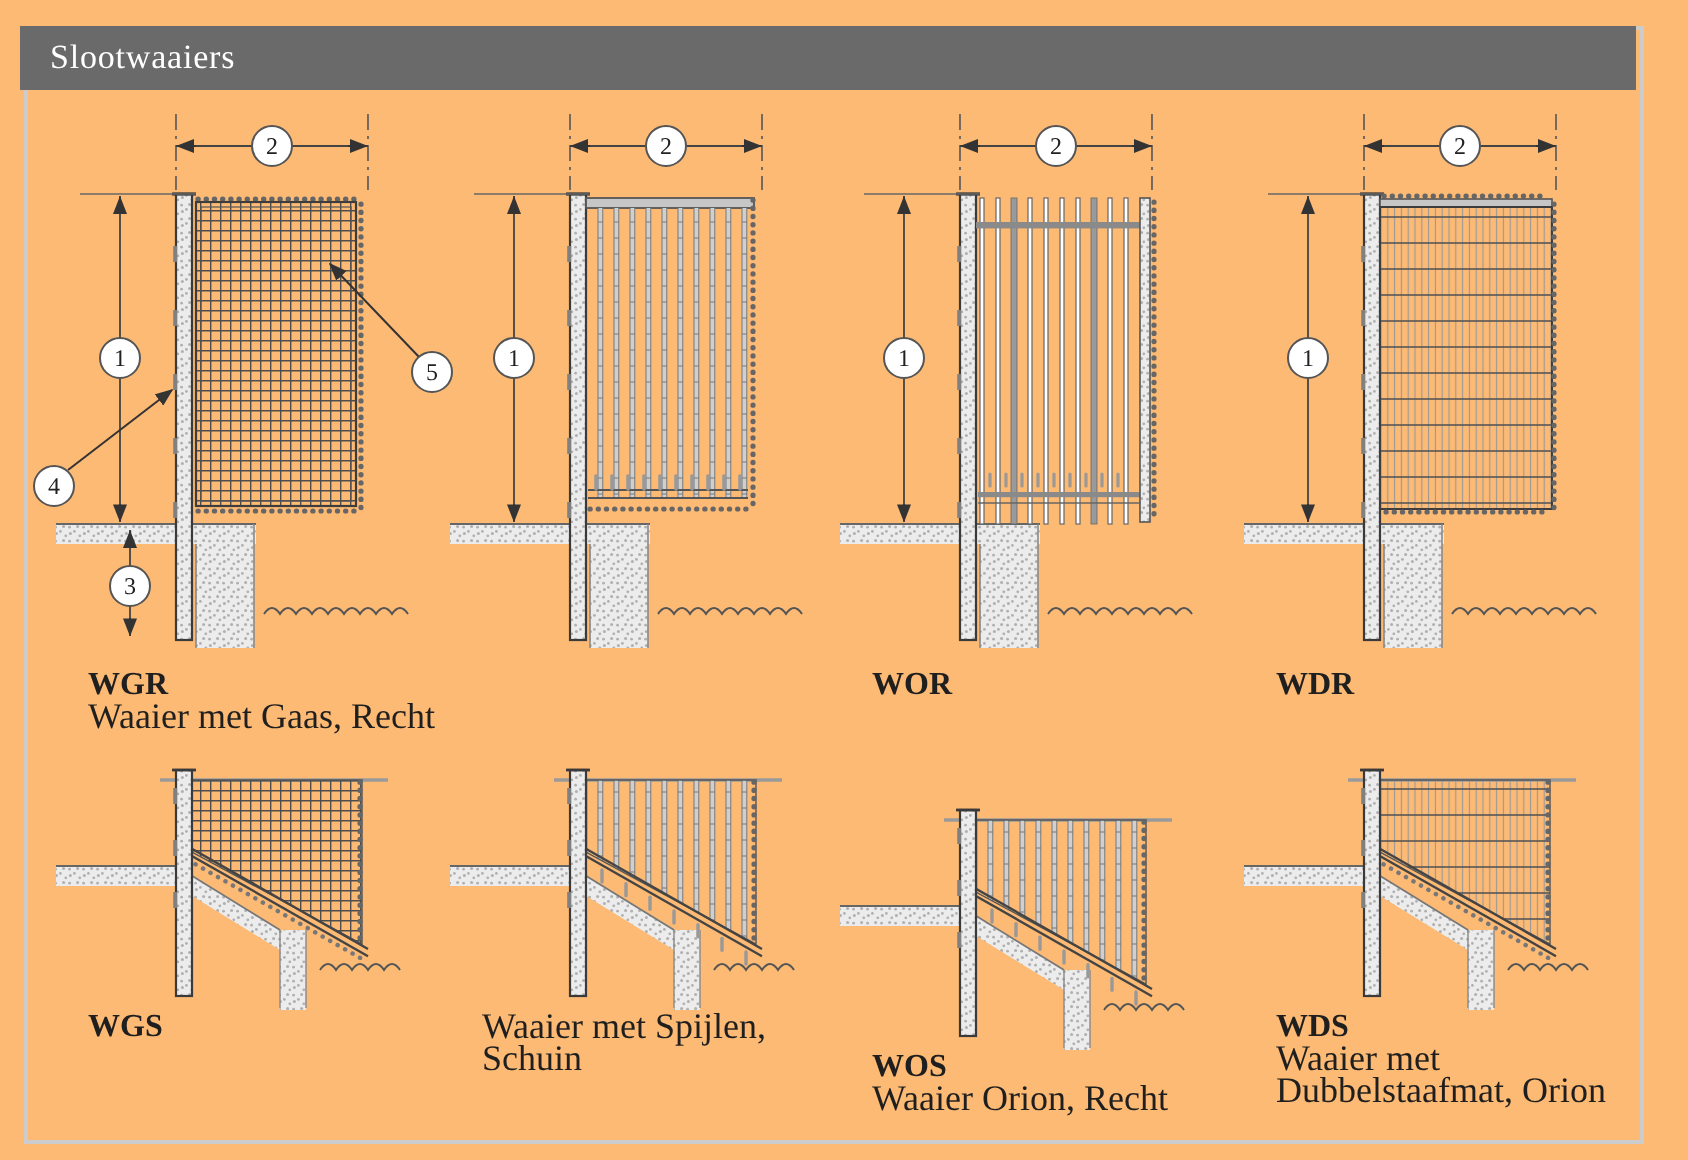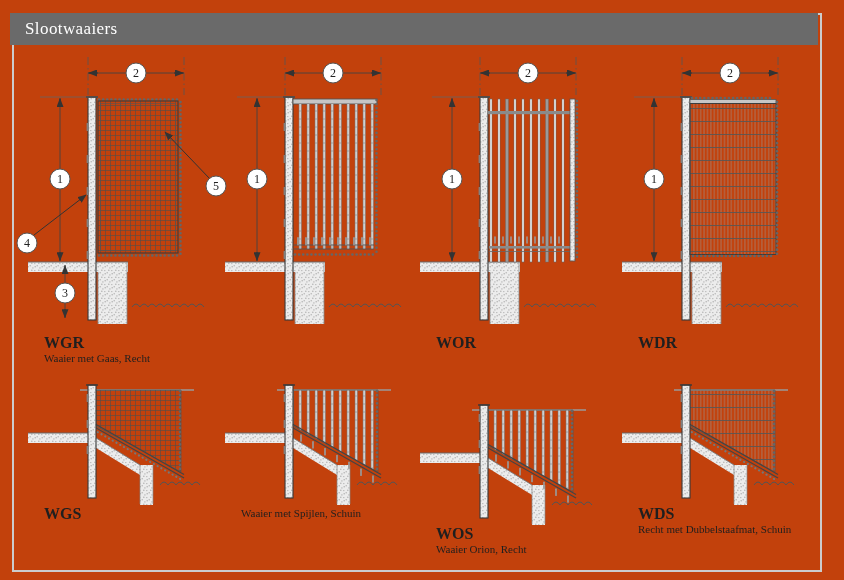--- a/index.html
+++ b/index.html
@@ -1,26 +1,26 @@
 <!DOCTYPE html>
 <html><head>
 <meta charset="utf-8">
 <style>
   *{margin:0;padding:0;box-sizing:border-box}
   html,body{background:#fff}
   body{width:844px;height:580px;position:relative;font-family:"Liberation Serif",serif;overflow:hidden}
-  .page{position:absolute;inset:0;background:#c2410c}
+  .page{position:absolute;inset:0;background:#fdba74}
   .frame{position:absolute;left:12px;top:13px;width:810px;height:559px;border:2px solid #ccc}
   .header{position:absolute;left:10px;top:13px;width:808px;height:32px;line-height:31px;
           color:#fff;font-size:17px;letter-spacing:.4px;padding-left:15px}
   .cell{position:absolute}
   .drawing svg{display:block;overflow:visible}
   .lbl{margin-left:24px;margin-top:2px;width:178px;color:#1f1f1f}
   .code{font-weight:bold;font-size:16px;line-height:16px}
-  .desc{font-size:11px;line-height:15.5px}
+  .desc{font-size:18px;line-height:15.5px}
 </style>
 </head>
 <body>
 
 <div class="page">
   <div class="frame" style="border-color: rgb(204, 204, 204);"></div>
   <div class="header" style="background: rgb(106, 106, 106); color: rgb(255, 255, 255);">
     <span>Slootwaaiers</span>
   </div>
 
@@ -524,16 +524,16 @@
           <line x1="74" y1="50" x2="162" y2="100" stroke="#777" stroke-width="2.2" stroke-dasharray="0.1 4.2" stroke-linecap="round"></line>
           <rect x="68" y="5" width="8" height="113" fill="url(#st7)" stroke="#3a3a3a" stroke-width="1.1"></rect>
           <line x1="66" y1="5" x2="78" y2="5" stroke="#3a3a3a" stroke-width="1.4"></line>
           <rect x="66.6" y="14" width="2" height="8" fill="#808080"></rect>
           <rect x="66.6" y="40" width="2" height="8" fill="#808080"></rect>
           <rect x="66.6" y="66" width="2" height="8" fill="#808080"></rect>
         </svg>
       </div>
     <div class="lbl">
         <div class="code">WDS</div>
-    <div class="desc">Recht met Dubbelstaafmat, Schuin</div>
+    <div class="desc">Waaier met Dubbelstaafmat, Orion</div>
       </div>
   </div>
 </div>
 
 </body></html>

